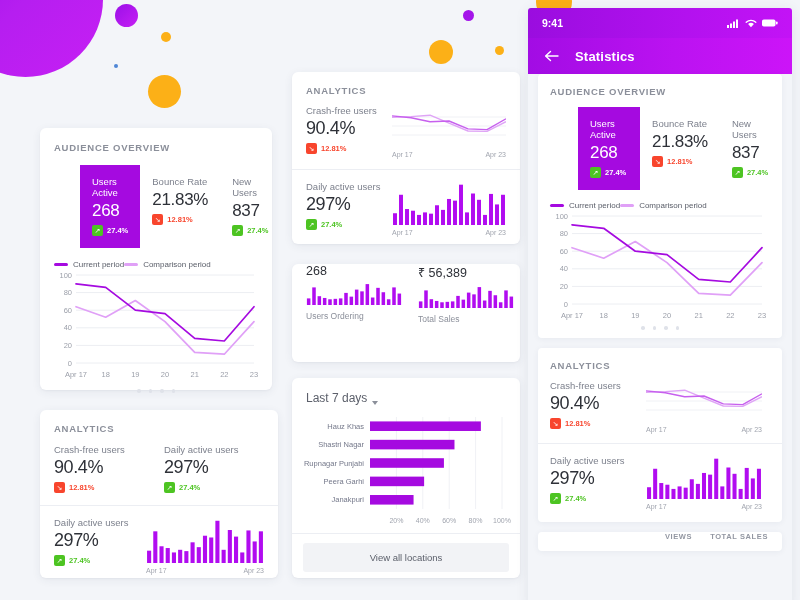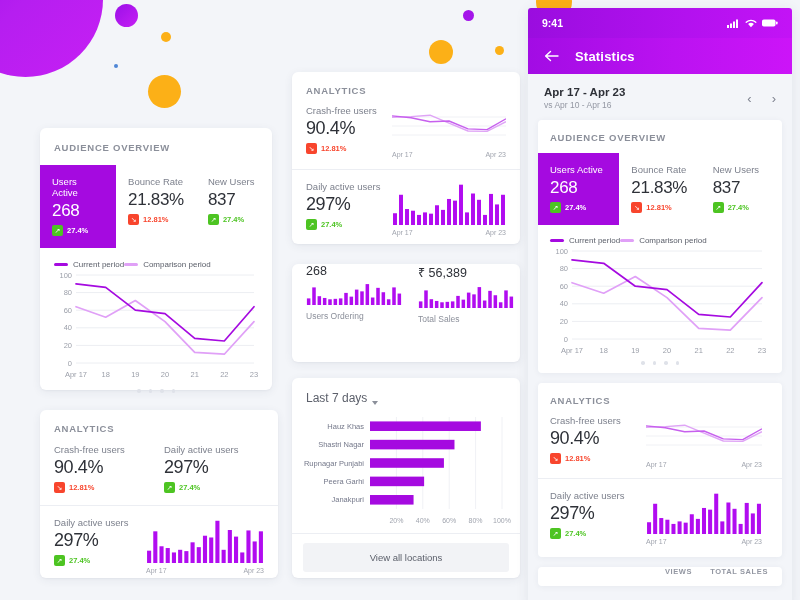--- a/index.html
+++ b/index.html
@@ -32,21 +32,21 @@
     position: absolute; background:#fff; border-radius: 6px;
     box-shadow: 0 2px 10px rgba(40,50,80,.07), 0 1px 2px rgba(40,50,80,.04);
   }
   .card-title {
     font-size: 9.5px; letter-spacing: .75px; color:#8b8f9a; font-weight: 700;
     text-transform: uppercase;
   }
   .divider-h { height:1px; background:#eceef3; width:100%; }
 
   
-  .kpi-row { display:flex; }
+  .kpi-row { display:flex;padding-left:40px; }
   .kpi { flex:1; padding:11px 12px 12px 12px; }
   .kpi.active { background:#a50ae0; }
   .kpi-label { font-size:9.5px; color:#7d818d; margin-bottom:3px; }
   .kpi.active .kpi-label { color:#fff; }
   .kpi-value { font-size:17px; color:#2e3138; font-weight:400; letter-spacing:-.3px; }
   .kpi.active .kpi-value { color:#fff; }
   .kpi-delta { display:flex; align-items:center; gap:4px; margin-top:4px; }
   .badge {
     width:11px; height:11px; border-radius:2px; display:flex;
     align-items:center; justify-content:center; font-size:7px; color:#fff; line-height:1;
@@ -445,30 +445,20 @@
         </svg>
       </span>
     </div>
     <div class="navbar">
       <svg width="15" height="12" viewBox="0 0 15 12">
         <path d="M14 6 H2 M6.5 1.5 L1.6 6 L6.5 10.5" stroke="#fff" stroke-width="1.4" fill="none" stroke-linecap="round" stroke-linejoin="round"></path>
       </svg>
       <span class="nav-title">Statistics</span>
     </div>
 
-    <div class="daterow">
-      <div>
-        <div class="dr-main">Apr 17 - Apr 23</div>
-        <div class="dr-sub">vs Apr 10 - Apr 16</div>
-      </div>
-      <div class="arrows">
-        <span class="arrowbtn">‹</span>
-        <span class="arrowbtn">›</span>
-      </div>
-    </div>
 
     <div class="mcard">
       <div style="padding:12px 12px 10px 12px;">
         <div class="card-title">AUDIENCE OVERVIEW</div>
       </div>
       <div class="kpi-row">
         <div class="kpi active">
           <div class="kpi-label">Users Active</div>
           <div class="kpi-value">268</div>
           <div class="kpi-delta">

